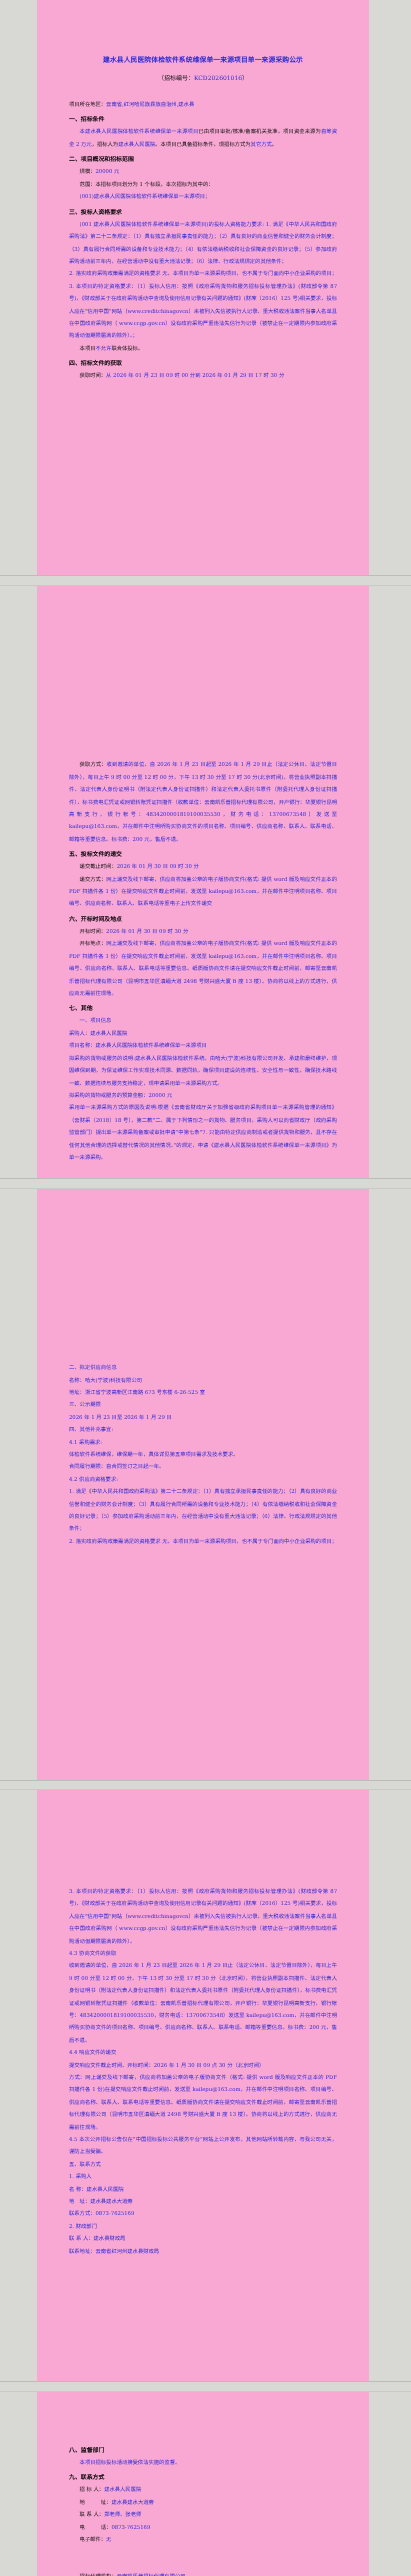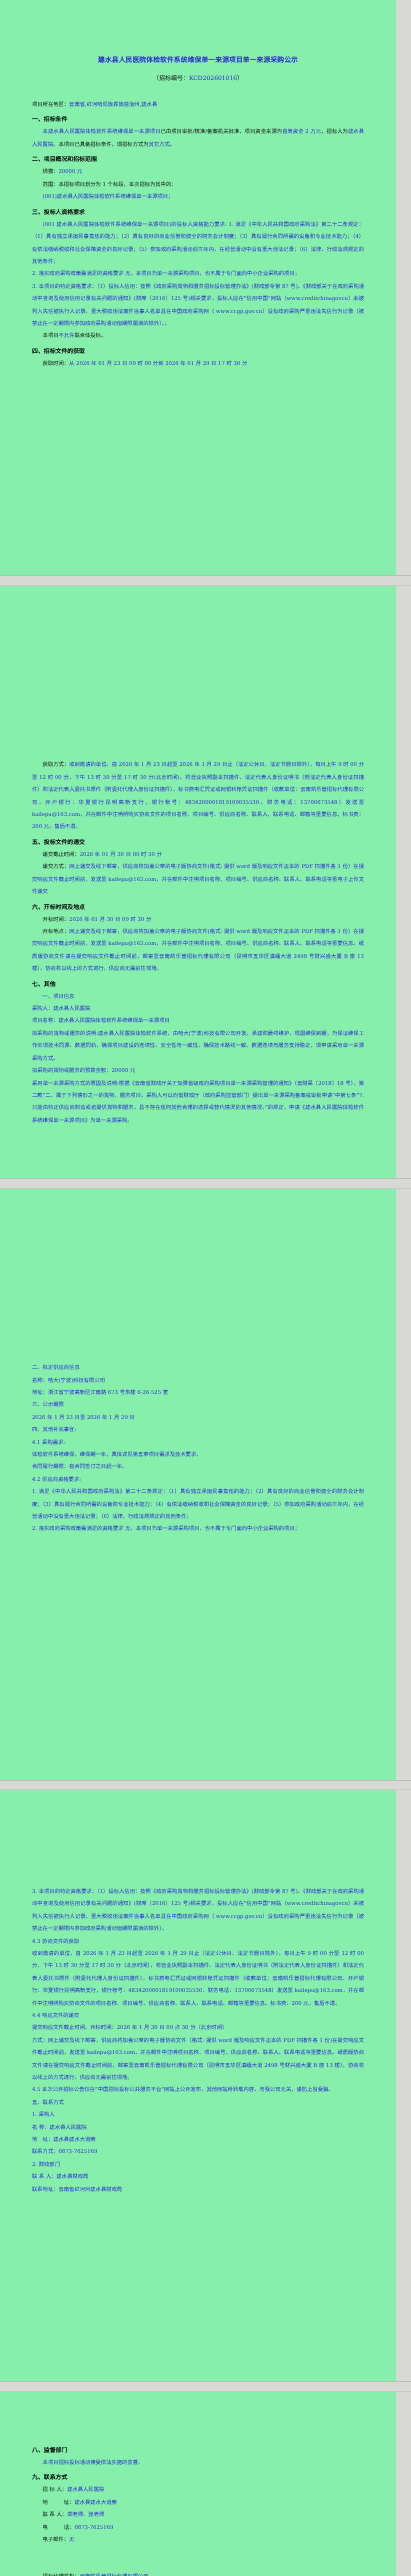--- a/index.html
+++ b/index.html
@@ -11,25 +11,26 @@
     font-family: "DejaVu Serif", "Liberation Serif", serif;
     width: 412px;
   }
   .doc {
     width: 412px;
     margin: 0 auto;
     background: #d8d8d4;
   }
   .page {
     position: relative;
-    width: 396px;
-    background: #86efac;
+    width: 332px;
+    background: #f9a8d4;
     box-sizing: border-box;
     padding: 17.5px 32px 15.5px 32px;
     overflow: hidden;
+    margin-left: 37px;
   }
   .page-gap {
     height: 8.8px;
     background: #d8d8d4;
     border-top: 0.5px solid #bdbdb8;
     border-bottom: 0.5px solid #c9c9c5;
   }
   .p1 { height: 575px; }
   .p2 { height: 592px; }
   .p3 { height: 591px; }

